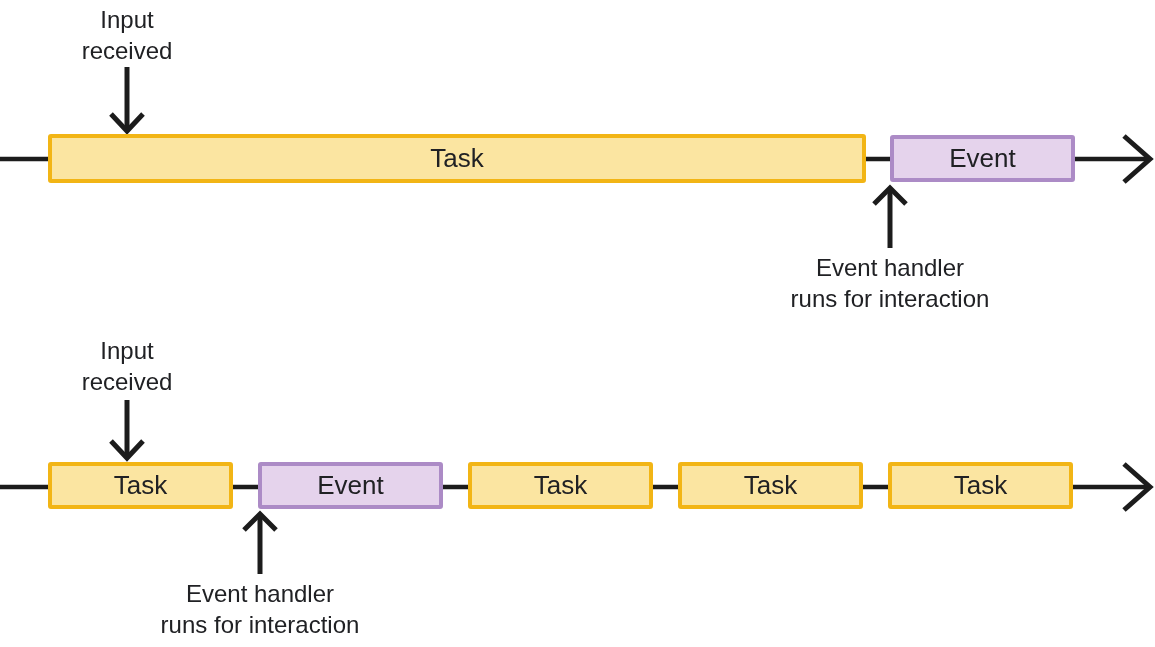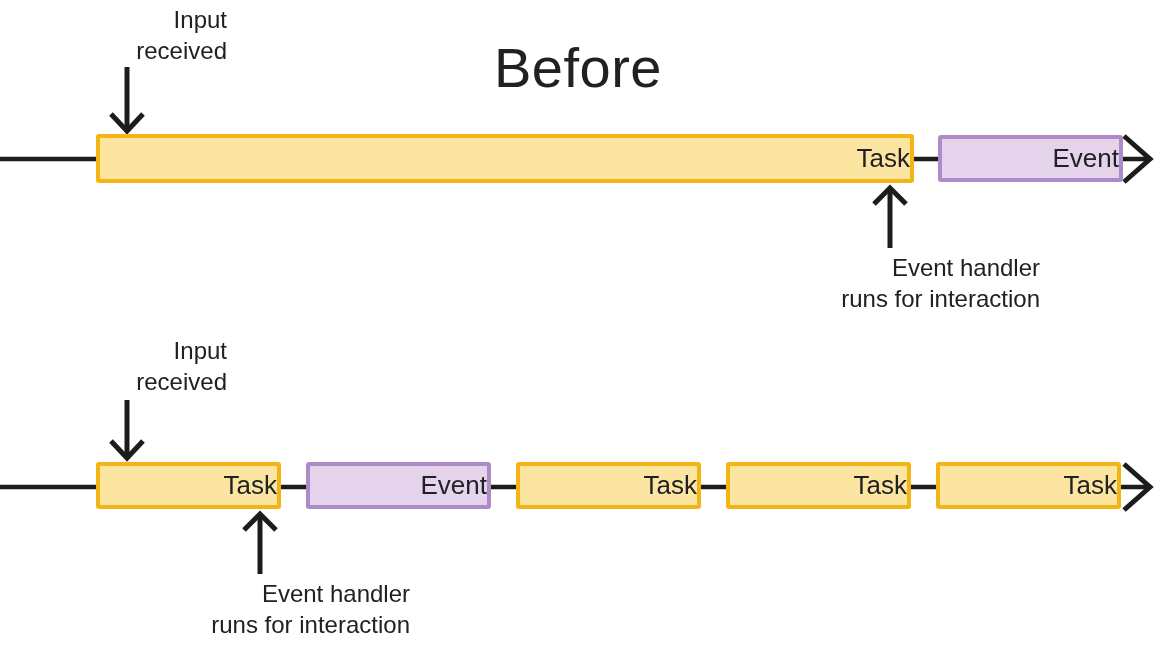--- a/index.html
+++ b/index.html
@@ -5,24 +5,24 @@
   :root{
     --task-fill:#FBE5A1; --task-border:#F2B515;
     --event-fill:#E5D3EC; --event-border:#AC8BC6;
     --line:#1C1C1C; --text:#202124; --bg:#FFFFFF;
   }
   *{margin:0;padding:0;box-sizing:border-box;}
   html,body{background:var(--bg);}
   body{font-family:"Liberation Sans", sans-serif;color:var(--text);}
   .stage{position:relative;width:1155px;height:647px;background:var(--bg);overflow:hidden;}
   .layer{position:absolute;left:0;top:0;width:1155px;height:647px;}
-  .label{position:absolute;white-space:pre-line;text-align:right;font-size:24px;line-height:31px;color:var(--text);}
+  .label{position:absolute;white-space:pre-line;text-align:center;font-size:24px;line-height:31px;color:var(--text);}
   .title{position:absolute;text-align:center;font-size:56px;line-height:60px;font-weight:500;letter-spacing:0.5px;color:var(--text);}
-  .box{position:absolute;display:flex;align-items:center;justify-content:flex-end;
-       font-size:26px;border-radius:3px;color:var(--text);margin-left:48px;}
+  .box{position:absolute;display:flex;align-items:center;justify-content:center;
+       font-size:26px;border-radius:3px;color:var(--text);}
   .box.task{background:var(--task-fill);border:4px solid var(--task-border);}
   .box.event{background:var(--event-fill);border:4px solid var(--event-border);}
   
   .b-input{left:27px;top:4px;width:200px;}
   .b-title{left:428px;top:38px;width:300px;}
   .b-task{left:48px;top:134px;width:818px;height:49px;}
   .b-event{left:890px;top:135px;width:185px;height:47px;}
   .b-handler{left:740px;top:252px;width:300px;}
   
   .a-input{left:27px;top:335px;width:200px;}
@@ -56,21 +56,20 @@
 
     <line x1="127" y1="400" x2="127" y2="455"></line>
     <polyline points="111,441 127,458 143,441"></polyline>
 
     <line x1="260" y1="574" x2="260" y2="517"></line>
     <polyline points="244,530 260,514 276,530"></polyline>
   </svg>
 
   <div class="label b-input">Input
 received</div>
-  <div class="title b-title">Before</div>
   <div class="box task b-task">
     <span>Task</span>
   </div>
   <div class="box event b-event">
     <span>Event</span>
   </div>
   <div class="label b-handler">Event handler
 runs for interaction</div>
 
   <div class="label a-input">Input

